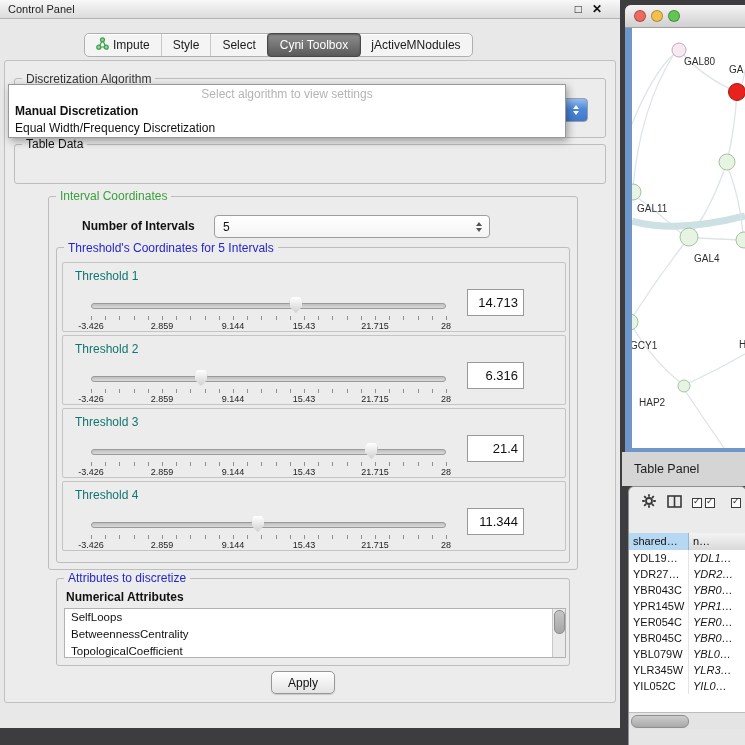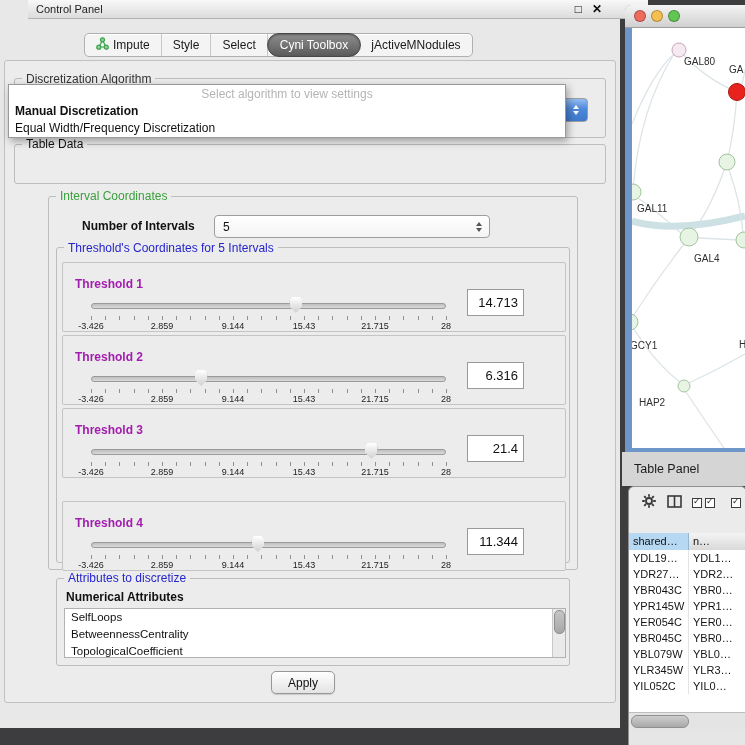--- a/index.html
+++ b/index.html
@@ -4,32 +4,32 @@
 <style>
   html,body{margin:0;padding:0;}
   body{width:745px;height:745px;position:relative;overflow:hidden;background:#3d3d3f;
        font-family:"Liberation Sans",sans-serif;}
   .abs{position:absolute;}
 
   
   #control-panel{left:0;top:0;width:620px;height:728px;background:#e8e8e8;}
   .titlebar{left:0;top:0;width:620px;height:19px;background:linear-gradient(#f8f8f8,#dcdcdc);
             border-bottom:1px solid #b3b3b3;font-size:11px;color:#222;line-height:19px;
-            padding-left:8px;box-sizing:border-box;margin-left:28px;}
+            padding-left:8px;box-sizing:border-box;}
   .win-icon{position:absolute;top:0;line-height:19px;font-size:12px;color:#111;}
   .inner{left:4px;top:60px;width:610px;height:641px;background:#ececec;
          border:1px solid #c0c0c0;border-radius:3px;}
 
   .tabstrip{position:absolute;display:flex;height:22px;background:#f4f4f4;
             border:1px solid #b0b0b0;border-radius:5px;box-shadow:inset 0 1px 0 #fff;}
   .seg{display:flex;align-items:center;gap:4px;padding:0 11px;font-size:12px;color:#1a1a1a;
        border-right:1px solid #c8c8c8;white-space:nowrap;}
   .seg:last-child{border-right:none;}
   .seg.sel{background:linear-gradient(#8e8e8e,#5a5a5a);color:#fff;border:1px solid #484848;
-           border-radius:12px;margin:-1px;padding:8px 12px;box-shadow:inset 0 1px 2px rgba(0,0,0,.35);}
+           border-radius:4px;margin:-1px;padding:8px 12px;box-shadow:inset 0 1px 2px rgba(0,0,0,.35);}
 
   .group{border:1px solid #bdbdbd;border-radius:3px;}
   .gtitle{position:absolute;font-size:12px;background:#ececec;padding:0 4px;white-space:nowrap;}
   .green{color:#3aa03c;} .blue{color:#2525cc;}
 
   .combo{background:linear-gradient(#ffffff,#f4f4f4);border:1px solid #9e9e9e;border-radius:4px;
          font-size:12px;color:#111;display:flex;align-items:center;
          padding:0 26px 0 8px;box-sizing:border-box;white-space:nowrap;overflow:hidden;}
   .arrows{position:absolute;right:7px;top:50%;transform:translateY(-50%);
           display:flex;flex-direction:column;gap:2px;}
@@ -43,21 +43,21 @@
            justify-content:center;gap:2px;}
   .bluebtn .tri-up{border-bottom-color:#fff;} .bluebtn .tri-dn{border-top-color:#fff;}
 
   .popup{left:8px;top:84px;width:556px;background:#fff;border:1px solid #999;
          box-shadow:2px 3px 8px rgba(0,0,0,.35);z-index:40;font-size:12px;}
   .popup .ph{height:18px;line-height:18px;text-align:center;color:#b4b4b4;}
   .popup .opt{height:17px;line-height:17px;padding-left:6px;color:#111;}
   .popup .b{font-weight:bold;}
 
   .thbox{left:62px;width:502px;height:68px;border:1px solid #c4c4c4;border-radius:2px;background:#ececec;}
-  .thlabel{position:absolute;left:12px;top:6px;font-weight:bold;font-size:12px;color:#a21caf;margin-top:8px;}
+  .thlabel{position:absolute;left:12px;top:6px;font-weight:normal;font-size:12px;color:#0f766e;}
   .srange{position:absolute;left:28px;top:33px;width:355px;height:18px;}
   .track{position:absolute;left:0;right:0;top:7px;height:4px;background:linear-gradient(#bfbfbf,#dadada);
          border:1px solid #9a9a9a;border-radius:3px;}
   .thumb{position:absolute;top:1px;width:13px;height:16px;transform:translateX(-50%);
          background:linear-gradient(#ffffff,#d0d0d0);
          clip-path:polygon(20% 0,80% 0,100% 25%,100% 60%,50% 100%,0 60%,0 25%);
          filter:drop-shadow(0 1px 1px rgba(0,0,0,.45));}
   .ticks{position:absolute;left:28px;top:53px;width:355px;height:4px;}
   .ticks i{position:absolute;width:1px;height:4px;background:#8f8f8f;}
   .sscale{position:absolute;left:28px;top:58px;width:355px;height:10px;font-size:9px;color:#222;}
@@ -102,21 +102,21 @@
   .cbpair{display:flex;gap:3px;}
   .thead{position:absolute;left:0;top:46px;right:0;height:17px;display:flex;font-size:11px;color:#111;}
   .hc1{width:60px;background:#b7d8f2;border-right:1px solid #93b6d2;line-height:17px;
        padding-left:4px;box-sizing:border-box;}
   .hc2{flex:1;background:linear-gradient(#f4f4f4,#d9d9d9);line-height:17px;padding-left:4px;
        box-sizing:border-box;}
   .trows{position:absolute;left:0;top:63px;right:0;bottom:33px;background:#ffffff;overflow:hidden;}
   .trow{display:flex;height:16px;line-height:16px;font-size:11px;color:#141414;}
   .tc1{width:60px;padding-left:4px;border-right:1px solid #e4e4e4;box-sizing:border-box;
        overflow:hidden;white-space:nowrap;}
-  .tc2{flex:1;padding-left:4px;overflow:hidden;white-space:nowrap;}
+  .tc2{flex:1;padding-left:4px;overflow:hidden;white-space:nowrap;font-style:italic;}
   .hscroll{position:absolute;left:0;right:0;bottom:17px;height:16px;background:#e4e4e4;
            border-top:1px solid #bdbdbd;}
   .hthumb{position:absolute;left:2px;top:2px;width:56px;height:11px;
           background:linear-gradient(#cdcdcd,#a9a9a9);border:1px solid #8f8f8f;border-radius:6px;}
   .tbottom{position:absolute;left:0;right:0;bottom:0;height:17px;background:#e6e6e6;}
 </style>
 </head>
 <body>
 
 <div class="abs" id="control-panel">
@@ -315,21 +315,21 @@
     <div class="sscale">
         <span style="left: 0%;">-3.426</span>
         <span style="left: 20%;">2.859</span>
         <span style="left: 40%;">9.144</span>
         <span style="left: 60%;">15.43</span>
         <span style="left: 80%;">21.715</span>
         <span style="left: 100%;">28</span>
       </div>
     <div class="val">21.4</div>
   </div>
-  <div class="abs thbox" style="top:501px;">
+  <div class="abs thbox" style="top:481px;">
     <div class="thlabel">Threshold 4</div>
     <div class="srange">
       <div class="track"></div>
       <div class="thumb" style="left: 46.9993%;"></div>
     </div>
     <div class="ticks">
         <i style="left: 0%;"></i>
         <i style="left: 4%;"></i>
         <i style="left: 8%;"></i>
         <i style="left: 12%;"></i>

